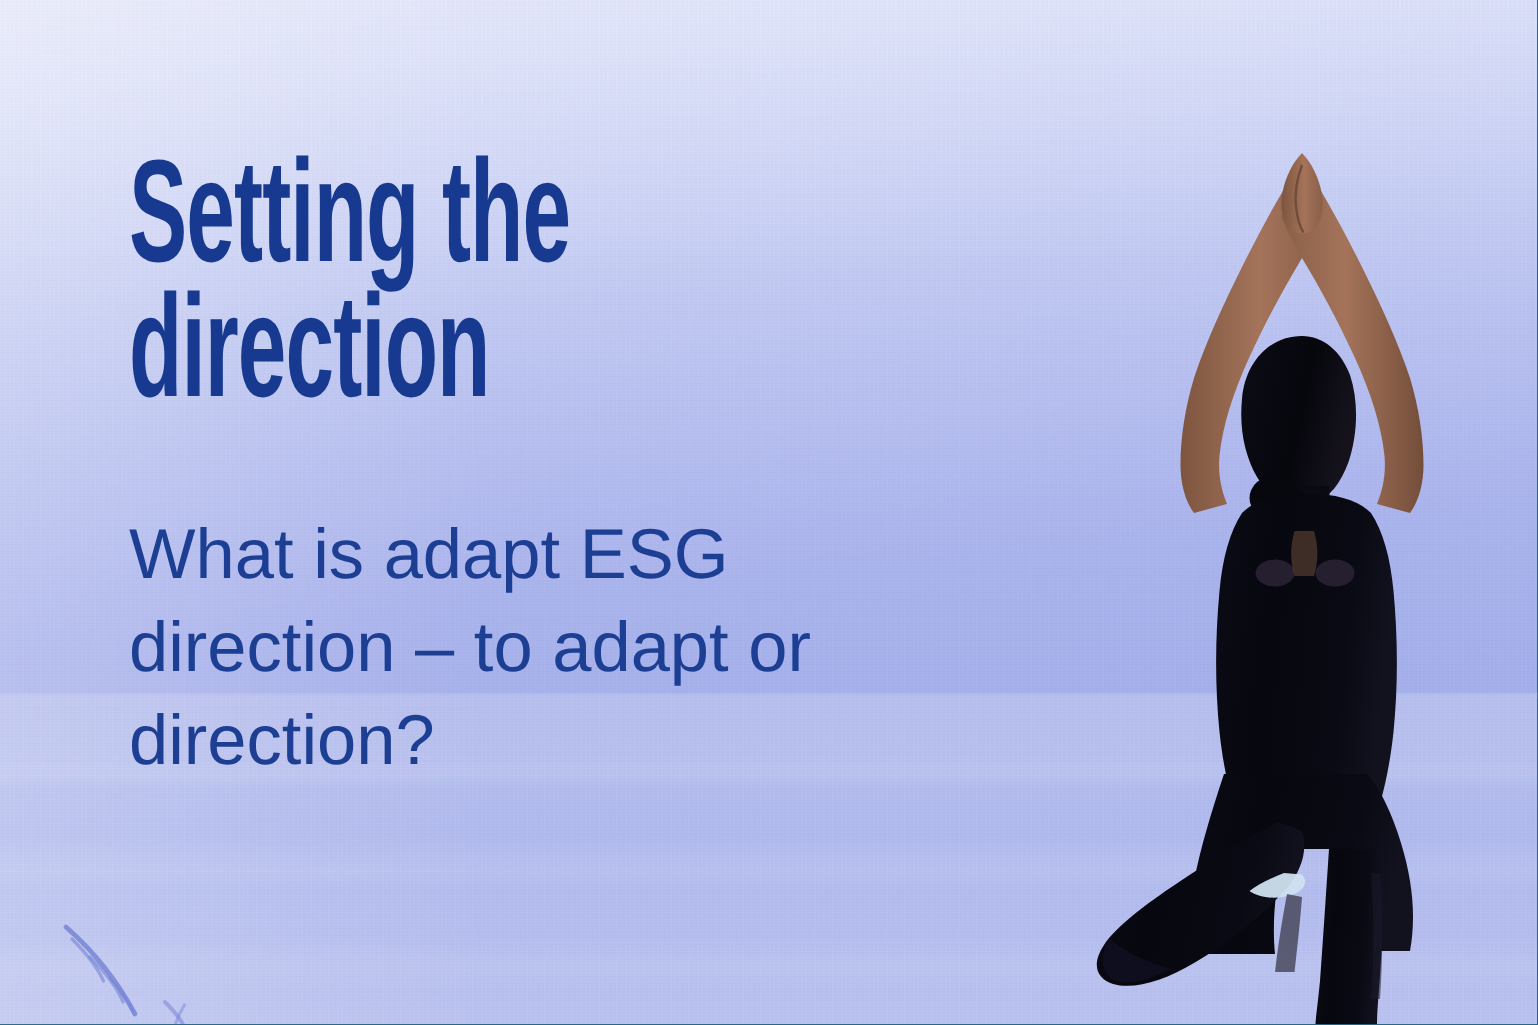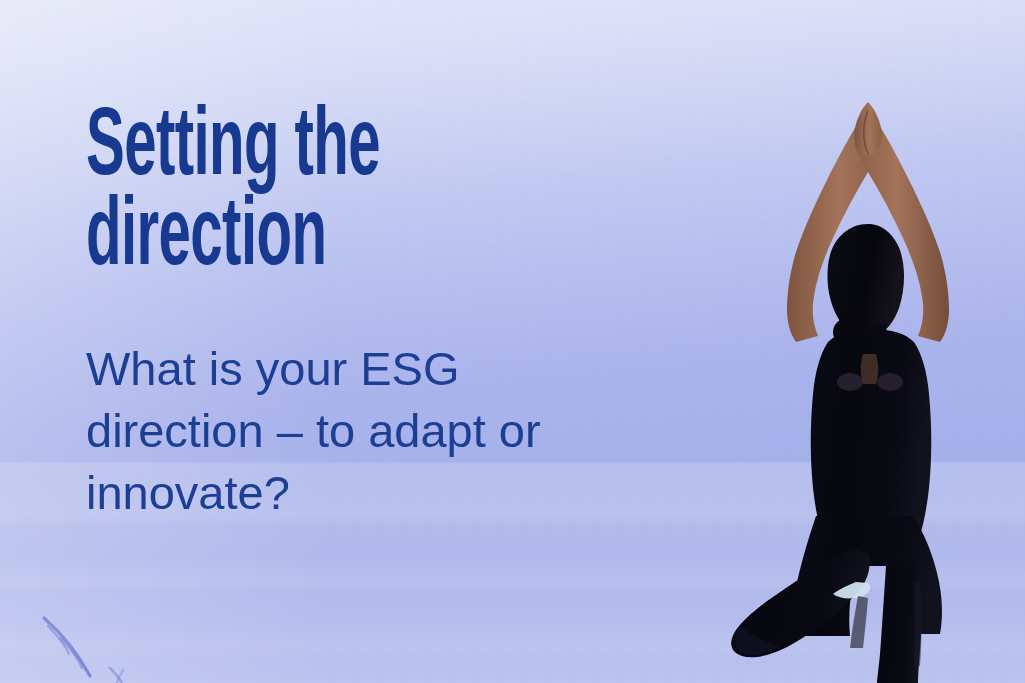--- a/index.html
+++ b/index.html
@@ -275,18 +275,18 @@
     <path d="M214 486 C 216 512, 216 542, 214 570 L 220 570
              C 222 542, 222 512, 220 486 Z" fill="#1a1a2c" opacity=".55"></path>
   </svg>
 
   <div class="headline">
     <span class="hl-line">Setting the</span>
     <span class="hl-line">direction</span>
   </div>
 
   <div class="subtitle">
-    <span class="sub-line">What is your ESG</span>
+    <span class="sub-line">What is adapt ESG</span>
     <span class="sub-line">direction – to adapt or</span>
-    <span class="sub-line">innovate?</span>
+    <span class="sub-line">direction?</span>
   </div>
 
 </div>
 
 </body></html>

